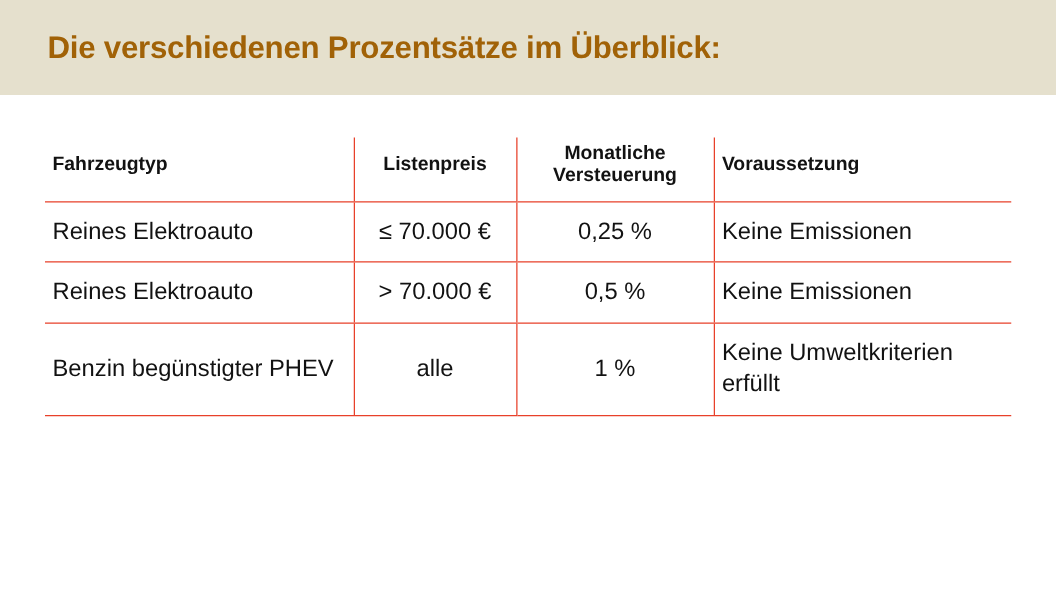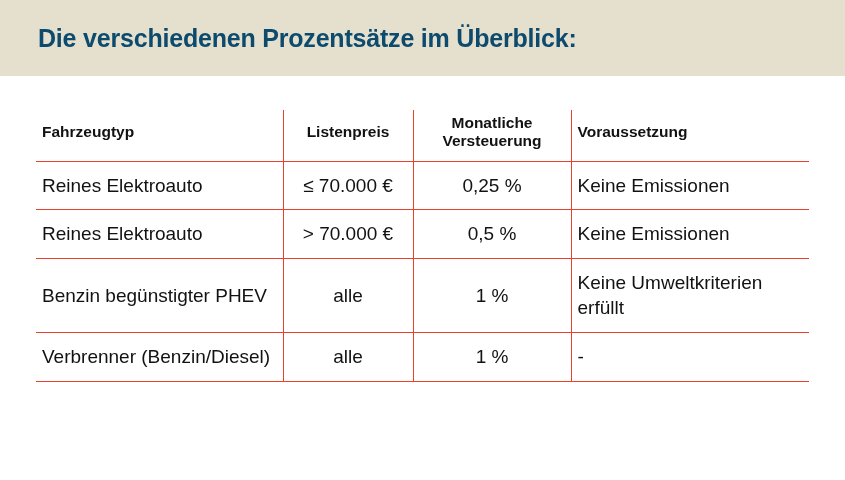--- a/index.html
+++ b/index.html
@@ -20,21 +20,21 @@
     background: #e5e0cd;
     display: flex;
     align-items: center;
     box-sizing: border-box;
     padding-left: 38px;
   }
   .header-title {
     font-size: 25px;
     font-weight: bold;
     letter-spacing: -0.2px;
-    color: #0c4a6e;
+    color: #a16207;
   }
   .table-wrap {
     padding: 34px 23px 0 36px;
     box-sizing: border-box;
   }
   table.rates {
     border-collapse: collapse;
     width: 773px;
     table-layout: fixed;
   }
@@ -134,23 +134,15 @@
         </td>
       </tr>
       <tr>
         <td>Benzin begünstigter PHEV</td>
         <td class="center sep">alle</td>
         <td class="center sep">1 %</td>
         <td class="sep multiline">
           <span>Keine Umweltkriterien erfüllt</span>
         </td>
       </tr>
-      <tr>
-        <td>Verbrenner (Benzin/Diesel)</td>
-        <td class="center sep">alle</td>
-        <td class="center sep">1 %</td>
-        <td class="sep multiline">
-          <span>-</span>
-        </td>
-      </tr>
     </tbody>
   </table>
 </div>
 
 </body></html>

